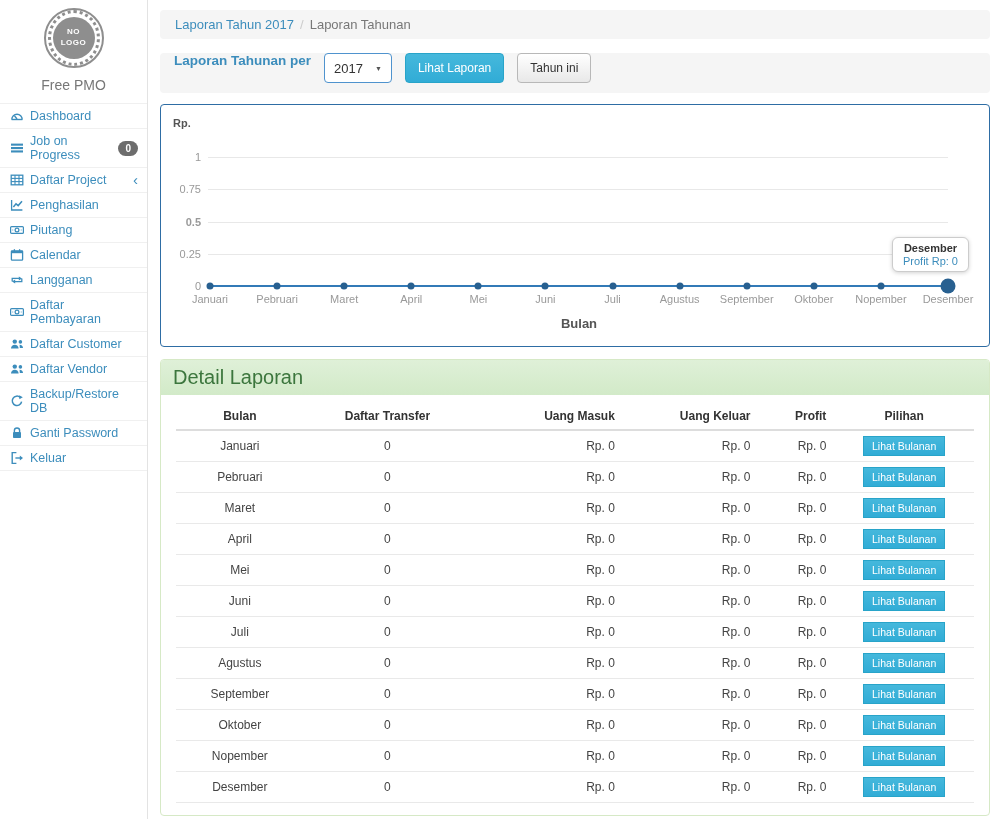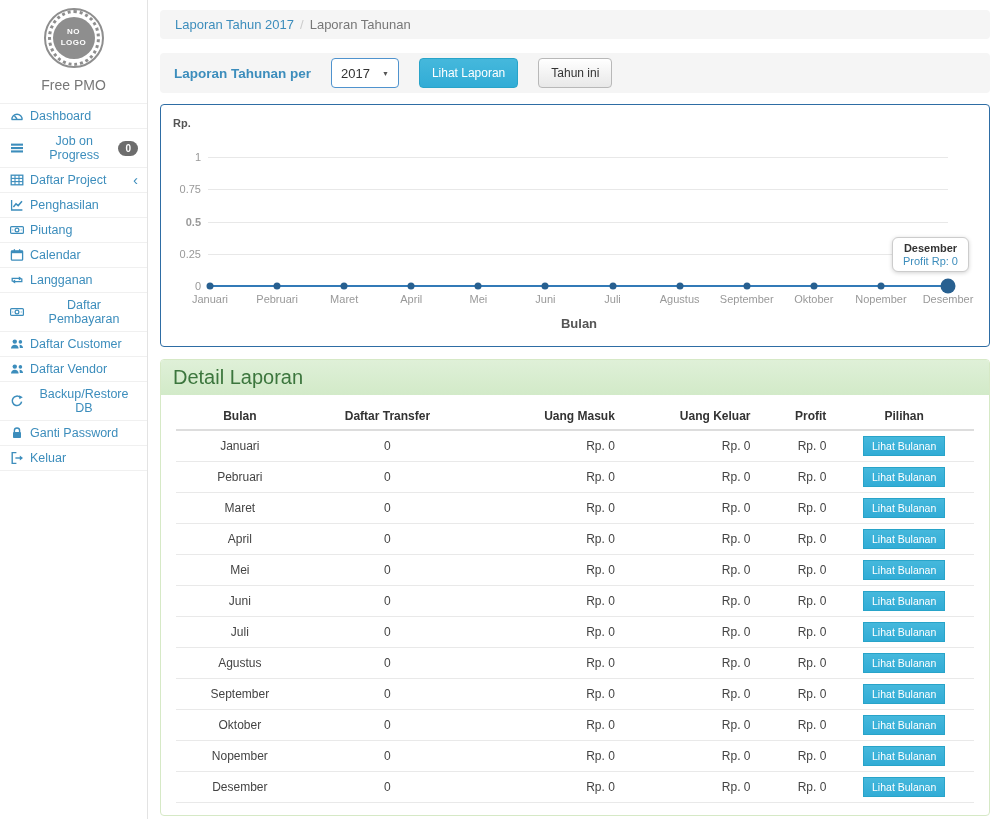--- a/index.html
+++ b/index.html
@@ -17,36 +17,36 @@
   .logo-ring { width:60px; height:60px; margin:0 auto; border:2px solid #8e8e8e; border-radius:50%;
     display:flex; align-items:center; justify-content:center; }
   .logo-teeth { width:52px; height:56px; border:3px dotted #8e8e8e; border-radius:50%;
     display:flex; align-items:center; justify-content:center; }
   .logo-core { width:42px; height:42px; background:#8e8e8e; border-radius:50%; color:#fff;
     font-size:8px; font-weight:bold; letter-spacing:.5px; line-height:1.35;
     display:flex; align-items:center; justify-content:center; text-align:center; padding:0 8px; }
   .brand { text-align:center; color:#777; font-size:14px; margin:9px 0 10px; }
   .menu { border-top:1px solid #f0f0f0; }
   .menu-item { display:flex; align-items:center; padding:5px 9px; border-bottom:1px solid #f0f0f0;
-    color:#3c8dbc; font-size:12.5px; cursor:pointer; min-height:24px;text-align:center; }
+    color:#3c8dbc; font-size:12.5px; cursor:pointer; min-height:24px; }
   .menu-item .icn { width:16px; height:14px; margin-right:5px; display:inline-flex;
     align-items:center; justify-content:center; flex:0 0 16px; }
   .badge { margin-left:auto; background:#6d6d6d; color:#fff; border-radius:10px;
     font-size:10px; font-weight:bold; padding:2px 7px; line-height:1.1; }
   .chev { margin-left:auto; font-size:15px; line-height:10px; color:#3c8dbc; }
 
   
   .content { flex:1; padding:10px 10px 0 12px; }
   .breadcrumb { background:#f5f5f5; border-radius:4px; padding:7px 15px; color:#777;
     font-size:13px; margin-bottom:14px; }
   .breadcrumb a { color:#3c8dbc; text-decoration:none; cursor:pointer; }
   .breadcrumb .sep { margin:0 6px; color:#ccc; }
 
   .filter-bar { background:#f5f5f5; border-radius:4px; height:40px; display:flex;
-    align-items:center; padding:0 14px; gap:20px; margin-bottom:11px; }
+    align-items:flex-start; padding:0 14px; gap:13px; margin-bottom:11px; }
   .filter-label { color:#3c8dbc; font-weight:bold; font-size:13.5px; }
   .year-select { background:#fff; border:1px solid #4f93ce; border-radius:4px; height:30px;
     display:flex; align-items:center; gap:12px; padding:0 9px; font-size:13px; color:#333; cursor:pointer; }
   .year-select .caret { font-size:7px; color:#555; }
   .btn { border-radius:4px; font-size:12px; height:30px; display:inline-flex; align-items:center;
     padding:0 12px; cursor:pointer; white-space:nowrap; }
   .btn-info { background:linear-gradient(#45b8dc,#31acd6); border:1px solid #28a4c9; color:#fff; }
   .btn-default { background:linear-gradient(#fff,#e8e8e8); border:1px solid #b8b8b8; color:#333; }
 
   .panel { border-radius:4px; margin-bottom:12px; background:#fff; }

